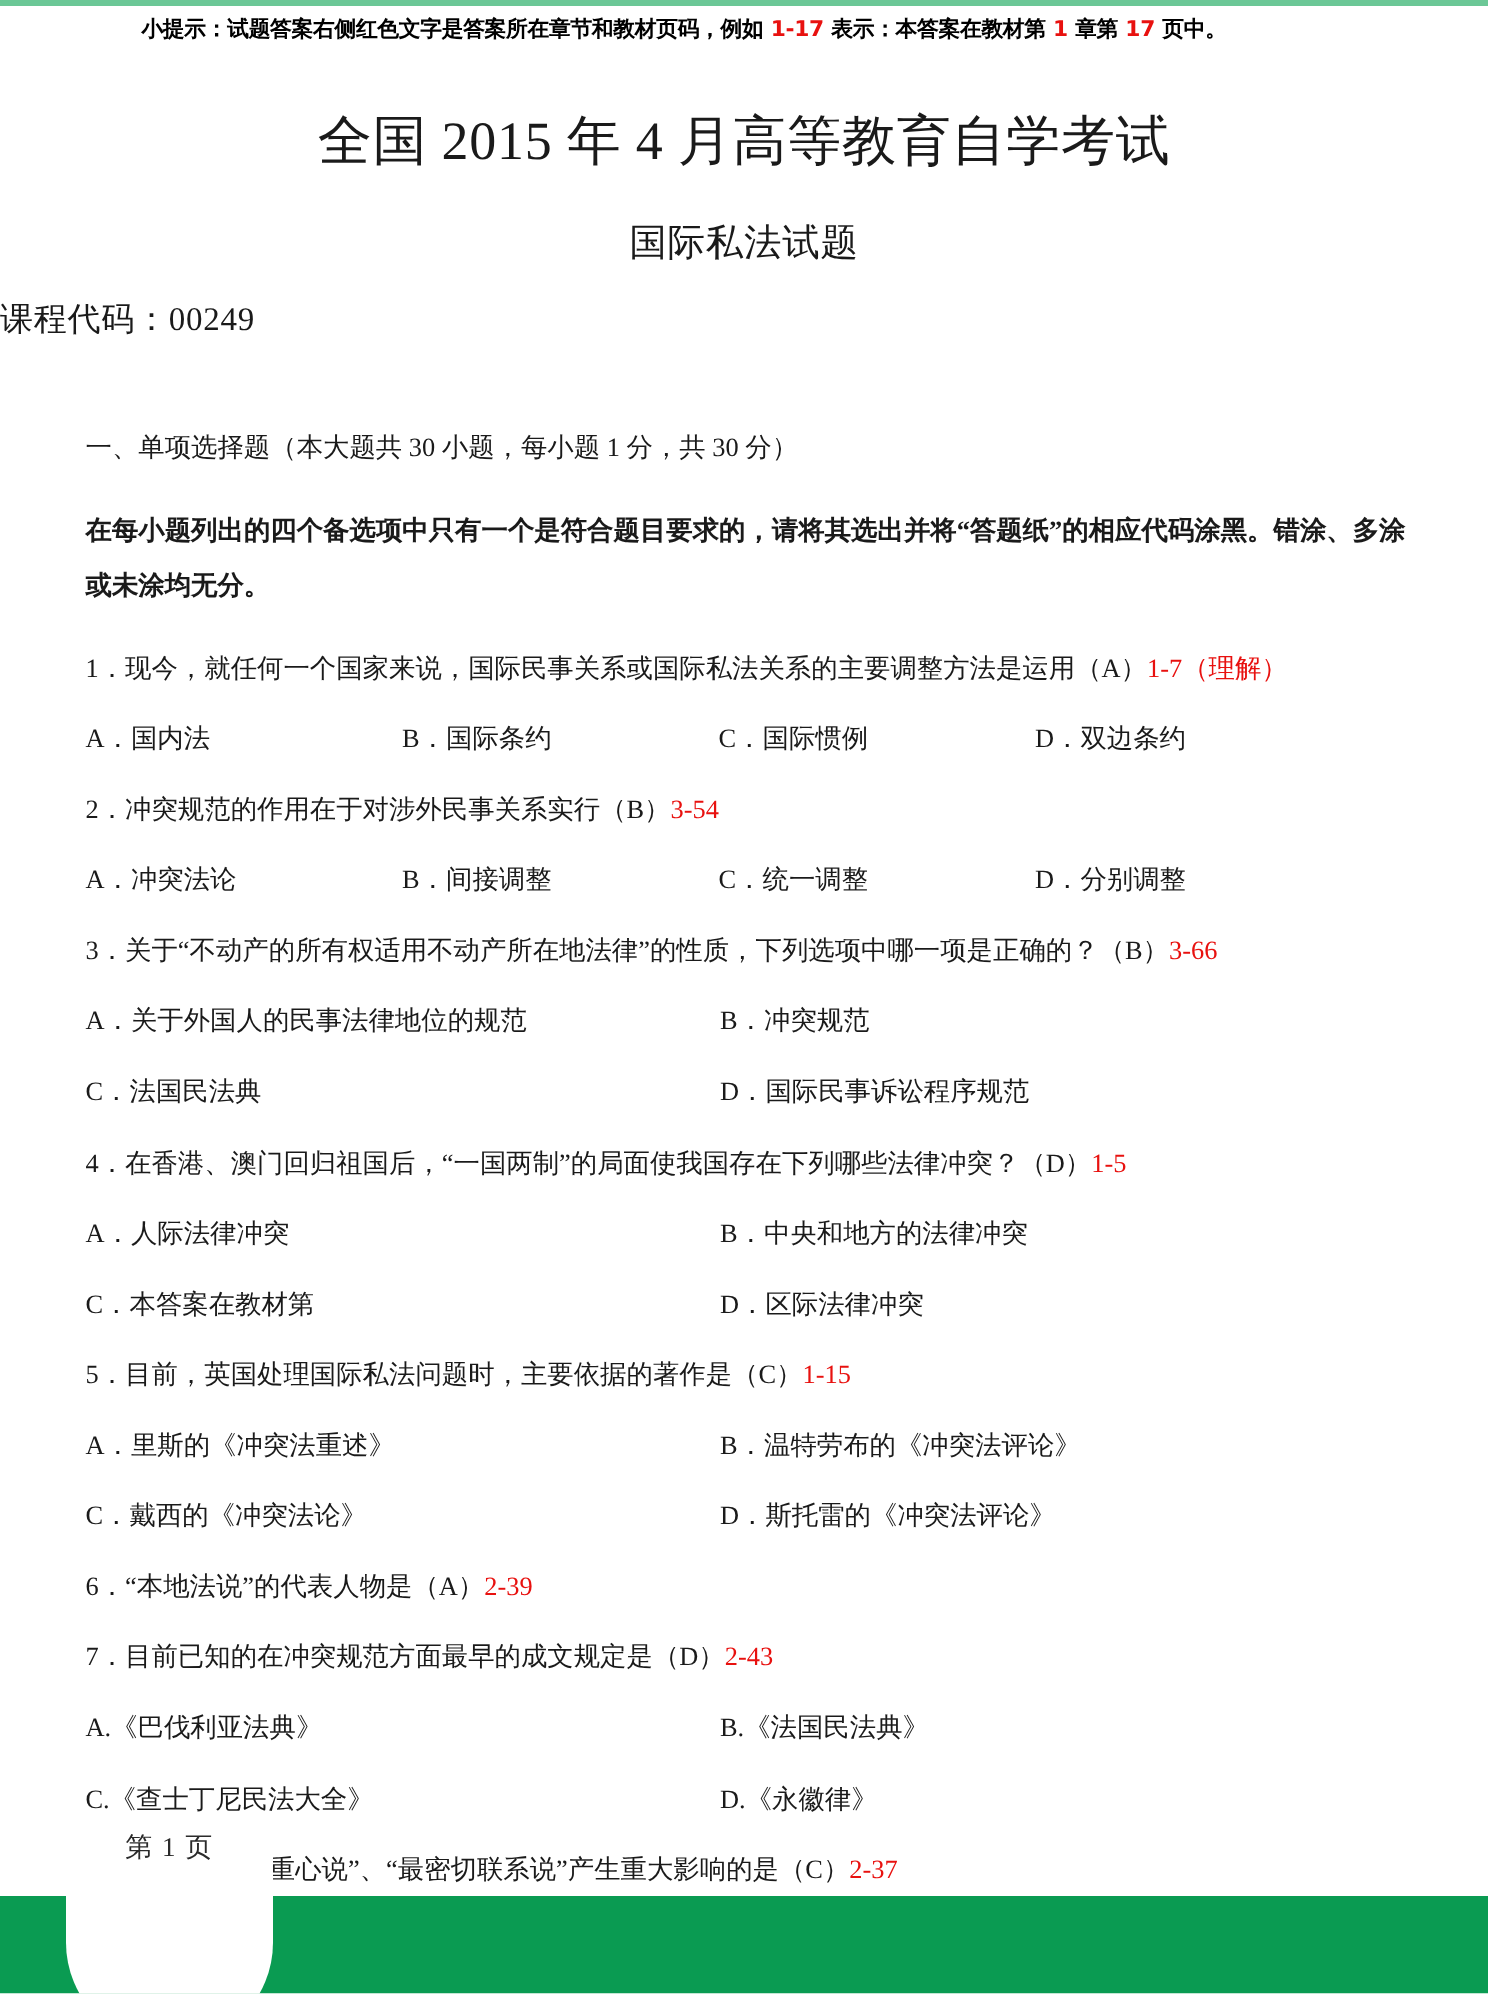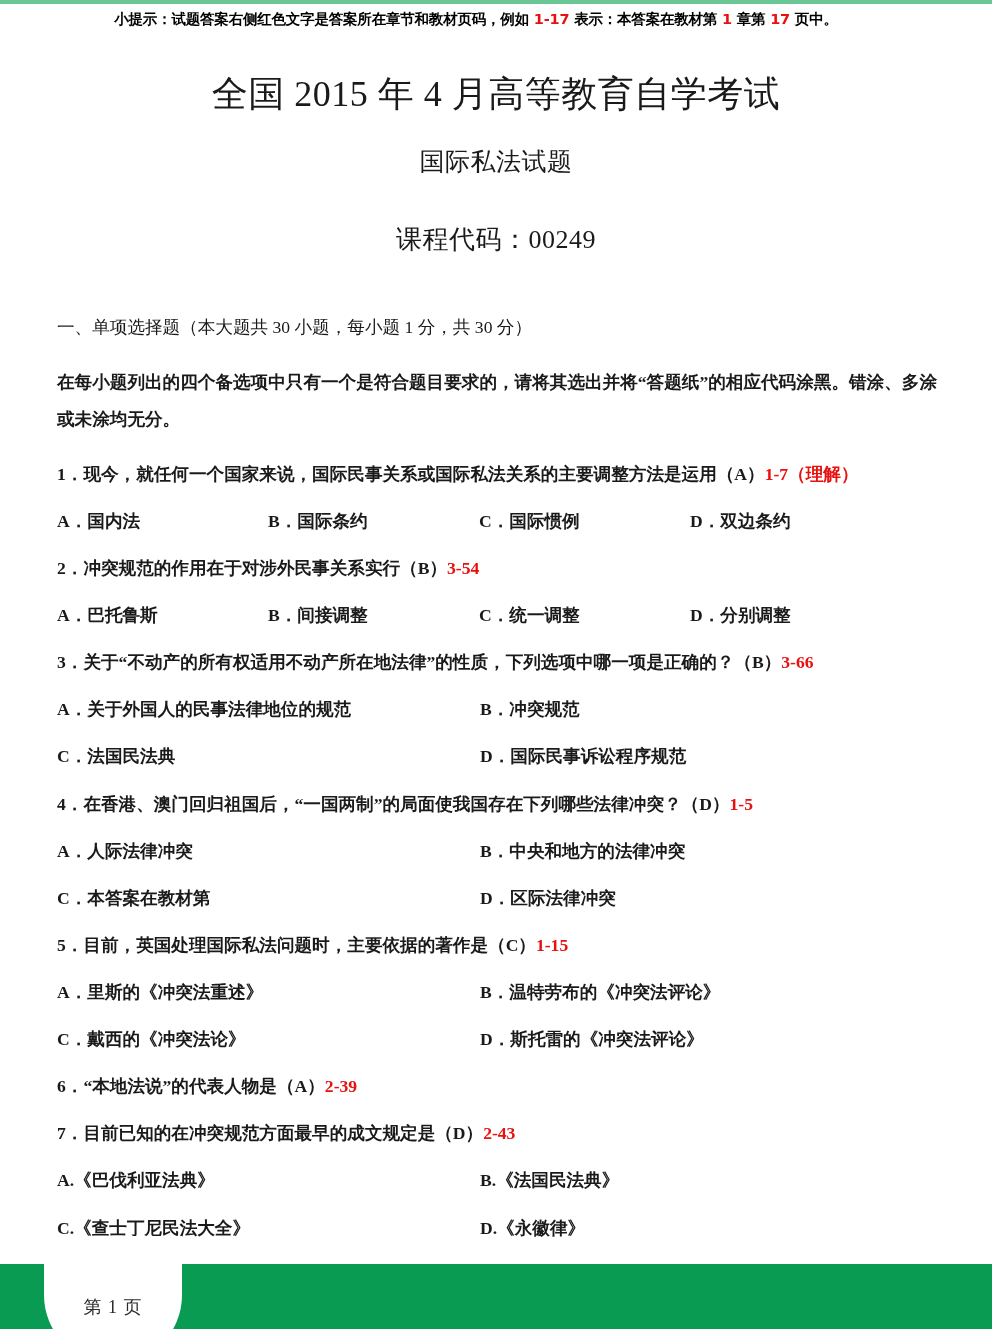--- a/index.html
+++ b/index.html
@@ -30,21 +30,20 @@
     position: absolute;
     top: 10px; left: 0;
     width: 912px;
     text-align: center;
     font-family: "DejaVu Sans", "Liberation Sans", sans-serif;
     font-size: 14.5px;
     font-weight: bold;
     letter-spacing: -0.2px;
     white-space: nowrap;
     color: #000000;
-    padding-left: 20px;
   }
   .hint-bar .red { color: #e8110f; }
 
   
   .page {
     position: absolute;
     top: 52px; left: 0;
     width: 992px;
   }
 
@@ -55,44 +54,44 @@
     margin: 24px 0 0 0;
     letter-spacing: 0.5px;
   }
   .doc-subtitle {
     text-align: center;
     font-size: 25px;
     margin: 31px 0 0 0;
     letter-spacing: 0.5px;
   }
   .doc-code {
-    text-align: center;
-    font-size: 26px;
-    margin: 44px 0 0 0;
+    text-align: left;
+    font-size: 22px;
+    margin: 20px 0 0 0;
     letter-spacing: 0.5px;
   }
 
   .content {
     margin: 60px 57px 0 57px;
     width: 880px;
     font-size: 17.6px;
   }
 
   .section-heading {
     margin: 0 0 26px 0;
     line-height: 1.2;
   }
   .instruction {
     margin: 0 0 26px 0;
     line-height: 2.1;
     text-align: justify;
     font-weight: bold;
   }
 
-  .q-block { margin: 0 0 0 0; font-weight: bold; }
+  .q-block { margin: 0 0 0 0; }
 
   .q-stem {
     line-height: 1.2;
     margin: 0 0 26px 0;
   }
   .q-stem .ann { color: #e8110f; }
 
   .opts {
     display: block;
     margin: 0 0 26px 0;
@@ -133,21 +132,21 @@
     left: 44px;
     top: -28px;
     width: 138px;
     height: 128px;
     background: #ffffff;
     border-radius: 0 0 69px 69px;
   }
   .page-number {
     position: absolute;
     left: 44px;
-    top: 1295px;
+    top: 1219px;
     width: 138px;
     text-align: center;
     font-size: 18px;
     color: #2b2b2b;
     letter-spacing: 1px;
   }
 </style>
 </head>
 <body>
 
@@ -168,21 +167,21 @@
     <div class="section-heading">一、单项选择题（本大题共 30 小题，每小题 1 分，共 30 分）</div>
     <div class="instruction">在每小题列出的四个备选项中只有一个是符合题目要求的，请将其选出并将“答题纸”的相应代码涂黑。错涂、多涂或未涂均无分。</div>
 
     <div id="questions">
         <div class="q-block">
           <div class="q-stem"><span>1．现今，就任何一个国家来说，国际民事关系或国际私法关系的主要调整方法是运用（A）</span><span class="ann">1-7（理解）</span></div>
           <div class="opts cols4"><span class="opt">A．国内法</span><span class="opt">B．国际条约</span><span class="opt">C．国际惯例</span><span class="opt">D．双边条约</span></div>
         </div>
         <div class="q-block">
           <div class="q-stem"><span>2．冲突规范的作用在于对涉外民事关系实行（B）</span><span class="ann">3-54</span></div>
-          <div class="opts cols4"><span class="opt">A．巴托鲁斯</span><span class="opt">B．间接调整</span><span class="opt">C．统一调整</span><span class="opt">D．分别调整</span></div>
+          <div class="opts cols4"><span class="opt">A．冲突法论</span><span class="opt">B．间接调整</span><span class="opt">C．统一调整</span><span class="opt">D．分别调整</span></div>
         </div>
         <div class="q-block">
           <div class="q-stem"><span>3．关于“不动产的所有权适用不动产所在地法律”的性质，下列选项中哪一项是正确的？（B）</span><span class="ann">3-66</span></div>
           <div class="opts cols2">
             <div class="optrow"><span class="opt">A．关于外国人的民事法律地位的规范</span><span class="opt">B．冲突规范</span></div>
             <div class="optrow"><span class="opt">C．法国民法典</span><span class="opt">D．国际民事诉讼程序规范</span></div>
           </div>
         </div>
         <div class="q-block">
           <div class="q-stem"><span>4．在香港、澳门回归祖国后，“一国两制”的局面使我国存在下列哪些法律冲突？（D）</span><span class="ann">1-5</span></div>

